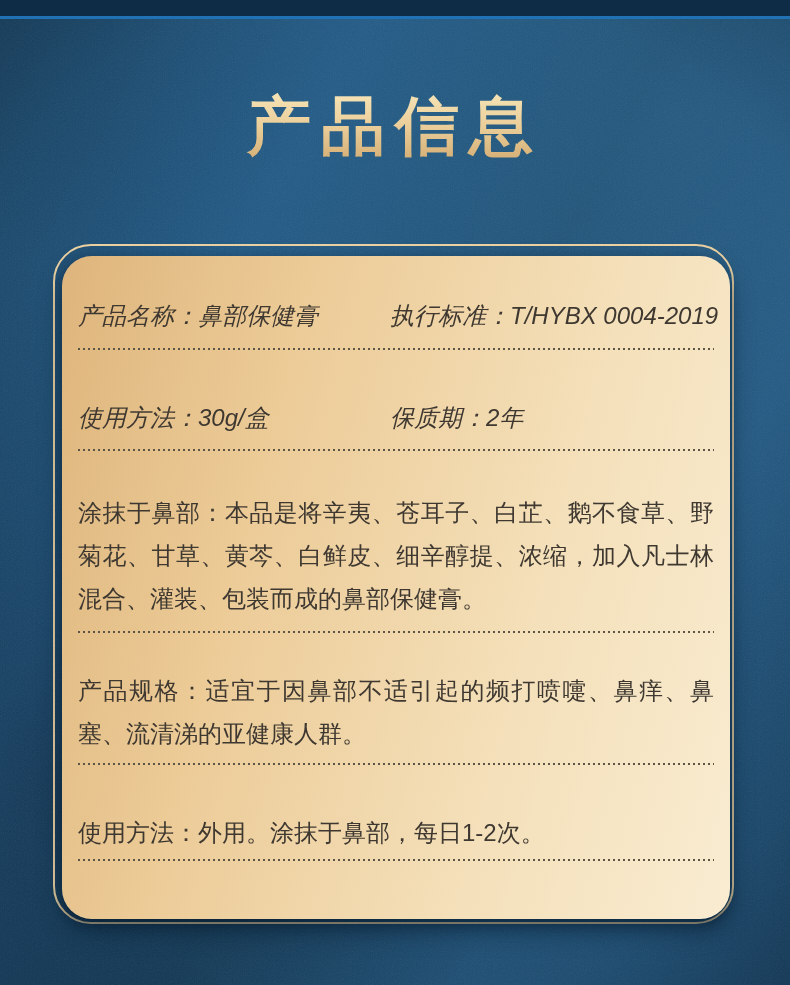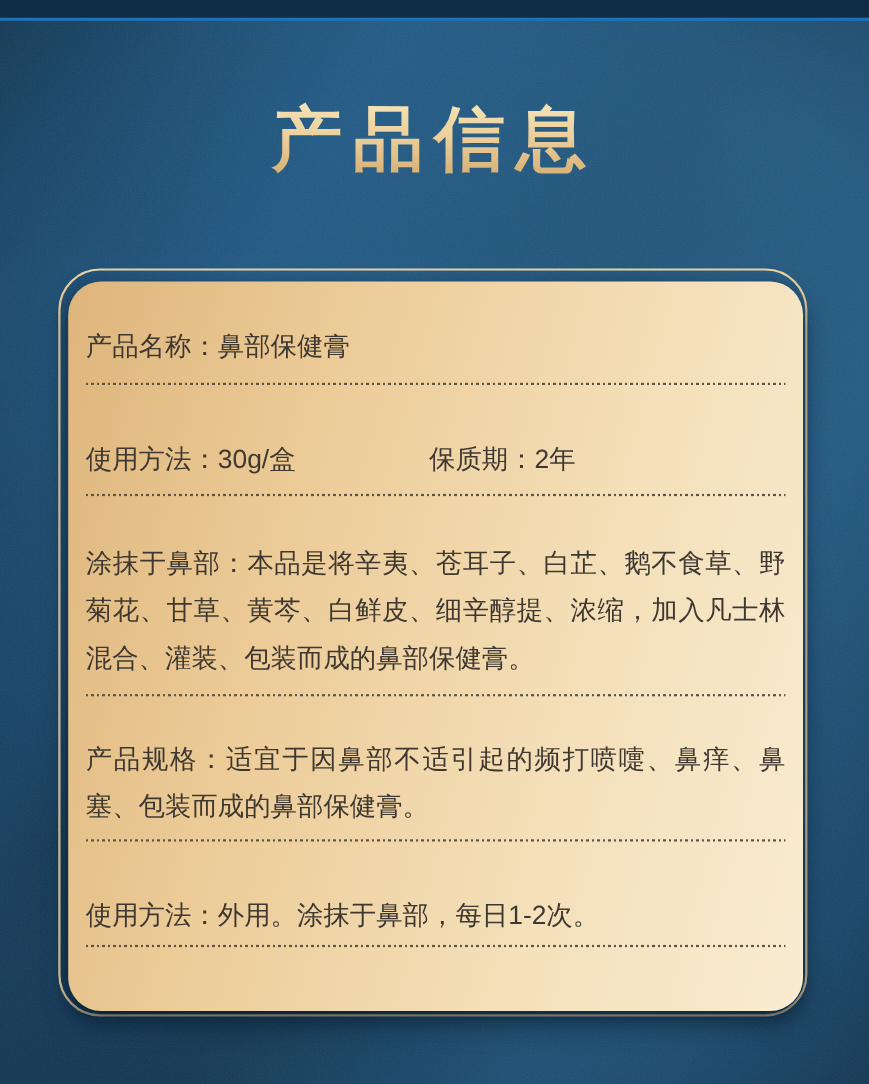--- a/index.html
+++ b/index.html
@@ -52,20 +52,21 @@
     position:absolute;left:62px;top:240px;width:668px;height:663px;
     border-radius:30px;
     background:linear-gradient(105deg,#deb57c 0%,#e9c globalization 0%,#eccb97 30%,#f4e0ba 68%,#f9ecd1 100%);
     background:linear-gradient(105deg,#deb57c 0%,#eccb97 30%,#f4e0ba 68%,#f9ecd1 100%);
     box-shadow:0 12px 22px rgba(4,22,40,.5),0 4px 10px rgba(4,22,40,.35);
   }
   .row{
     position:absolute;left:16px;right:16px;
     font-size:24px;line-height:43px;color:#3e3831;
     white-space:nowrap;
+    font-style:italic;
   }
   .row .field-right{position:absolute;left:312px;top:0;}
   .para{
     position:absolute;left:16px;right:16px;margin:0;
     font-size:24px;line-height:43px;color:#3e3831;
     text-align:justify;
   }
   .r1{top:38px;}
   .r2{top:140px;}
   .r3{top:235px;}
@@ -99,33 +100,34 @@
   <div class="strip-top"></div>
 
   <h1 class="title">产品信息</h1>
 
   <div class="card-outline"></div>
 
   <div class="card">
 
     <div class="row r1">
       <span class="field"><span>产品名称：</span><span>鼻部保健膏</span></span>
+      <span class="field-right"><span>执行标准：</span><span>T/HYBX 0004-2019</span></span>
     </div>
     <div class="dotted d1"></div>
 
     <div class="row r2">
       <span class="field"><span>使用方法：</span><span>30g/盒</span></span>
       <span class="field-right"><span>保质期：</span><span>2年</span></span>
     </div>
     <div class="dotted d2"></div>
 
     <p class="para r3"><span>涂抹于鼻部：</span><span>本品是将辛夷、苍耳子、白芷、鹅不食草、野菊花、甘草、黄芩、白鲜皮、细辛醇提、浓缩，加入凡士林混合、灌装、包装而成的鼻部保健膏。</span></p>
     <div class="dotted d3"></div>
 
-    <p class="para r4"><span>产品规格：</span><span>适宜于因鼻部不适引起的频打喷嚏、鼻痒、鼻塞、包装而成的鼻部保健膏。</span></p>
+    <p class="para r4"><span>产品规格：</span><span>适宜于因鼻部不适引起的频打喷嚏、鼻痒、鼻塞、流清涕的亚健康人群。</span></p>
     <div class="dotted d4"></div>
 
     <p class="para r5"><span>使用方法：</span><span>外用。涂抹于鼻部，每日1-2次。</span></p>
     <div class="dotted d5"></div>
 
   </div>
 
   <div class="strip-bottom">
     <div class="l1"></div>
     <div class="l2"></div>

